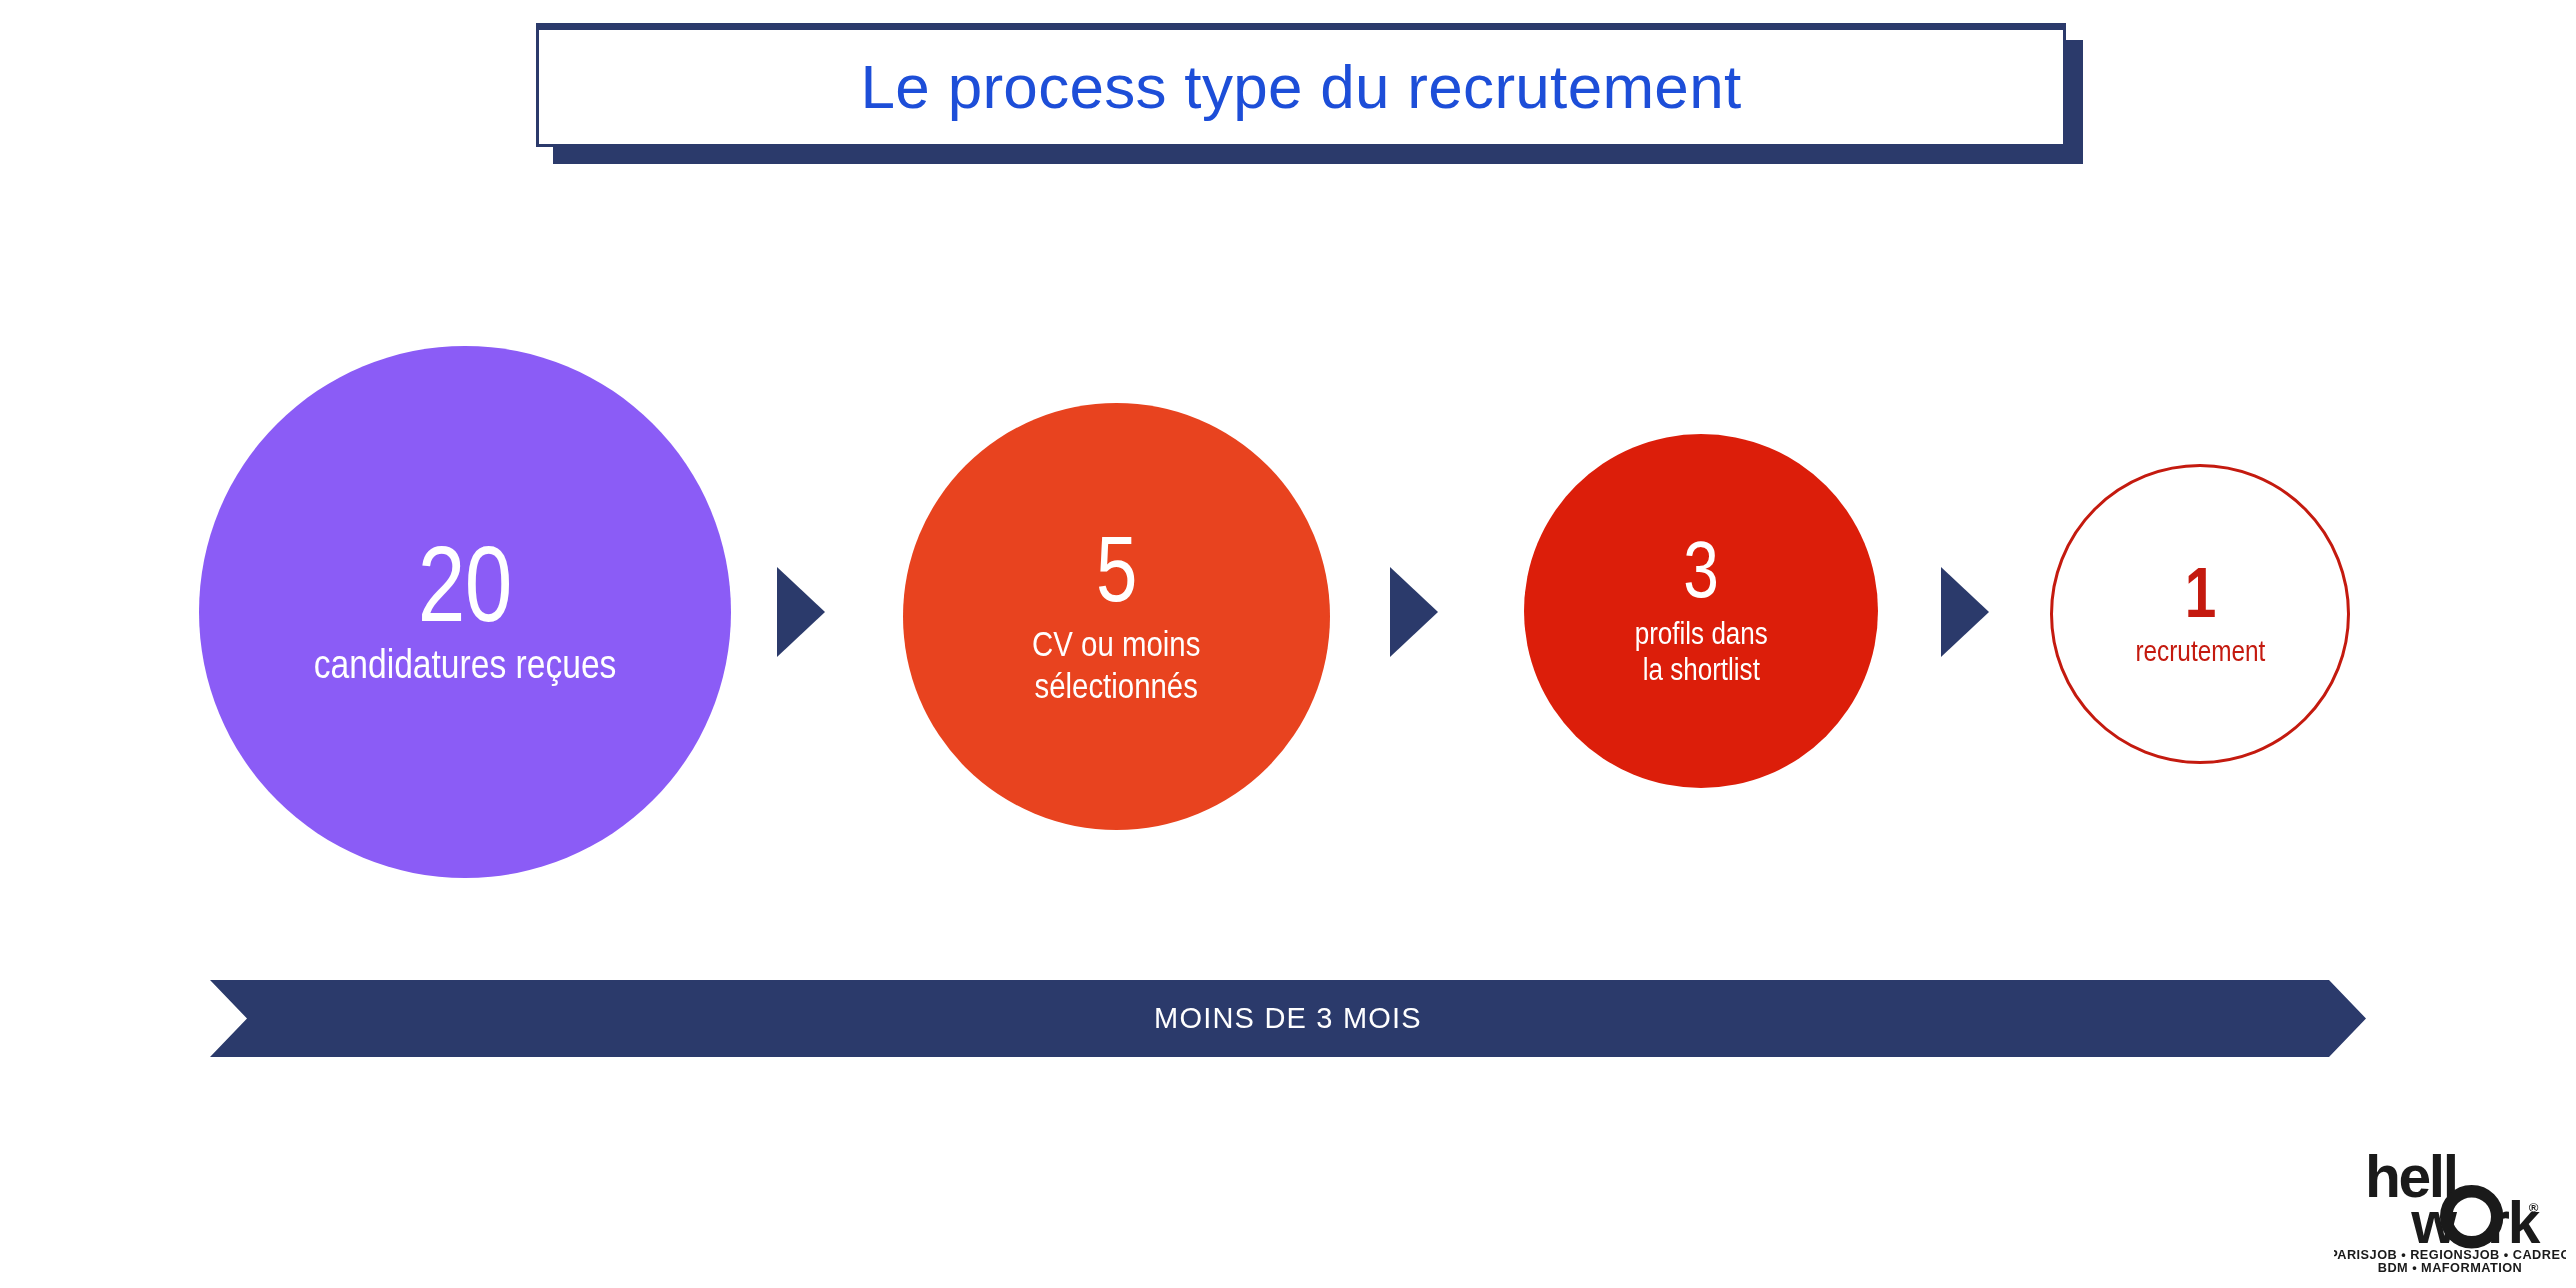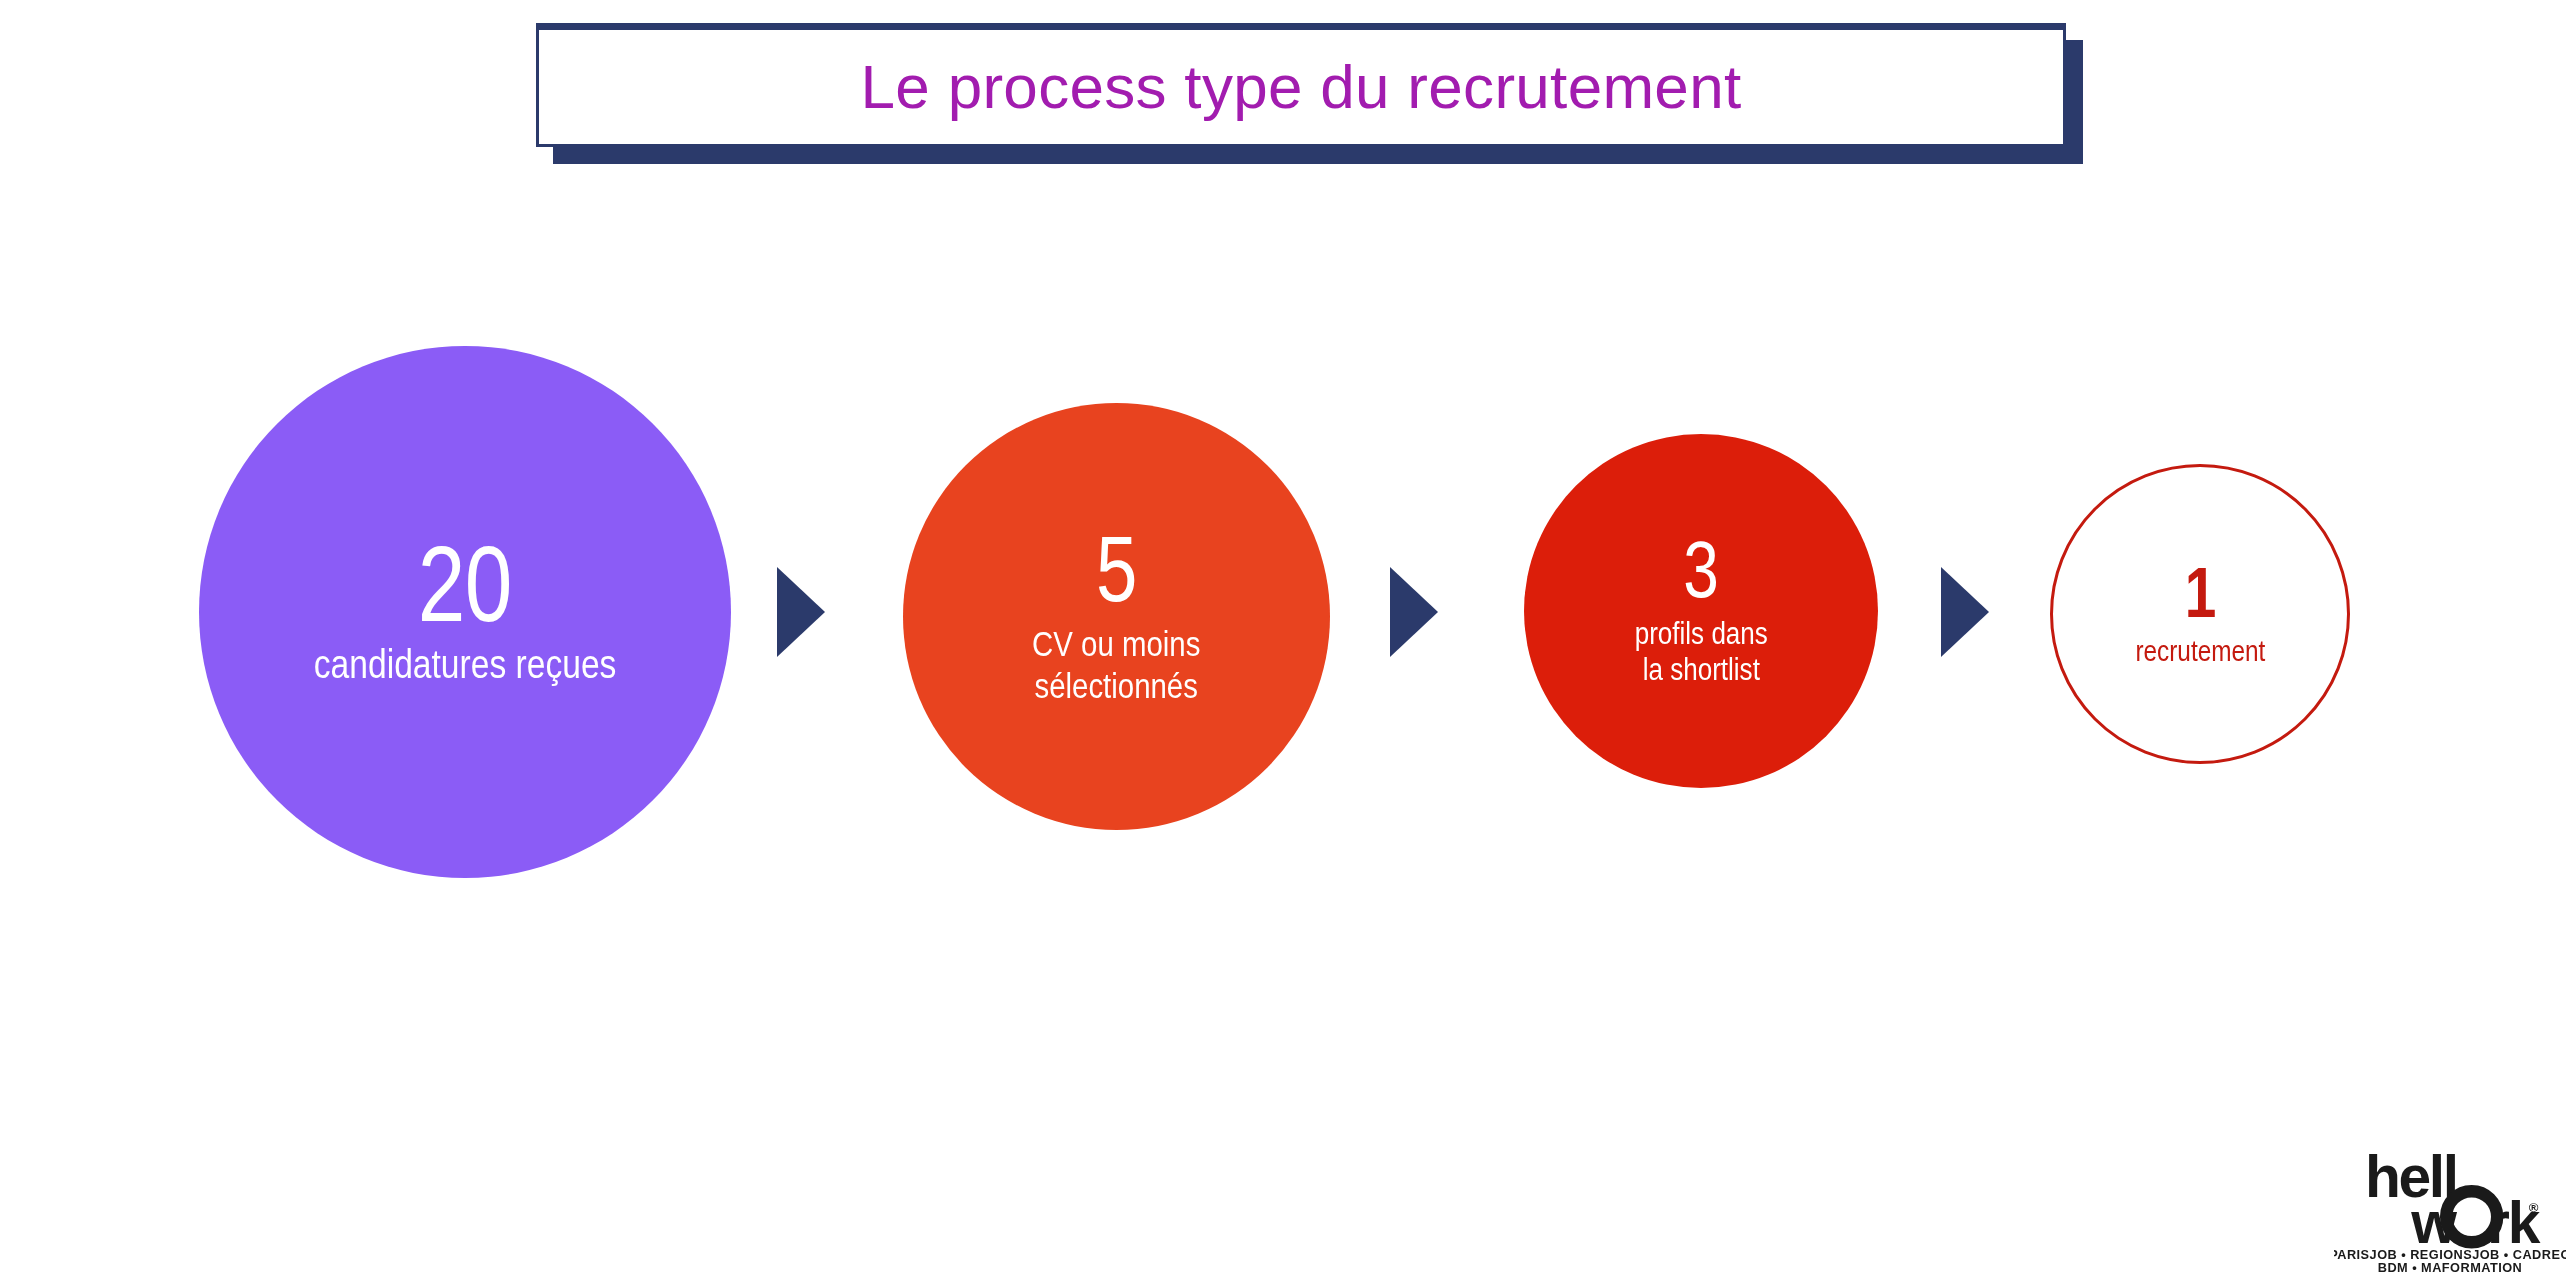--- a/index.html
+++ b/index.html
@@ -45,21 +45,21 @@
     border-top: 7px solid #2B3A6B;
     border-left: 3.1px solid #2B3A6B;
     border-right: 3.1px solid #2B3A6B;
     border-bottom: 3.1px solid #2B3A6B;
     box-sizing: border-box;
     display: flex;
     align-items: center;
     justify-content: center;
   }
   .title-text {
-    color: #a21caf;
+    color: #1d4ed8;
     font-size: 62px;
     font-weight: 400;
     letter-spacing: 0.3px;
     line-height: 1;
     white-space: nowrap;
   }
 
   
   .funnel {
     position: absolute;
@@ -217,20 +217,23 @@
 
     <div class="arrow" id="arrow-3"></div>
 
     <div class="circle" id="circle-4">
       <div class="num">1</div>
       <div class="lbl">recrutement</div>
     </div>
 
   </div>
 
+  <div class="banner">
+    <div class="banner-text">MOINS DE 3 MOIS</div>
+  </div>
 
   <div class="logo">
     <svg width="232" height="133" viewBox="0 0 300 172" xmlns="http://www.w3.org/2000/svg" aria-hidden="true">
       <g fill="#1A1A1A" font-family="Liberation Sans, sans-serif" font-weight="700">
 
         <text x="40" y="72" font-size="76" letter-spacing="-3">hell</text>
 
         <text x="100" y="132" font-size="76" letter-spacing="-3">w</text>
         <text x="198" y="132" font-size="76" letter-spacing="-3">rk</text>
 

